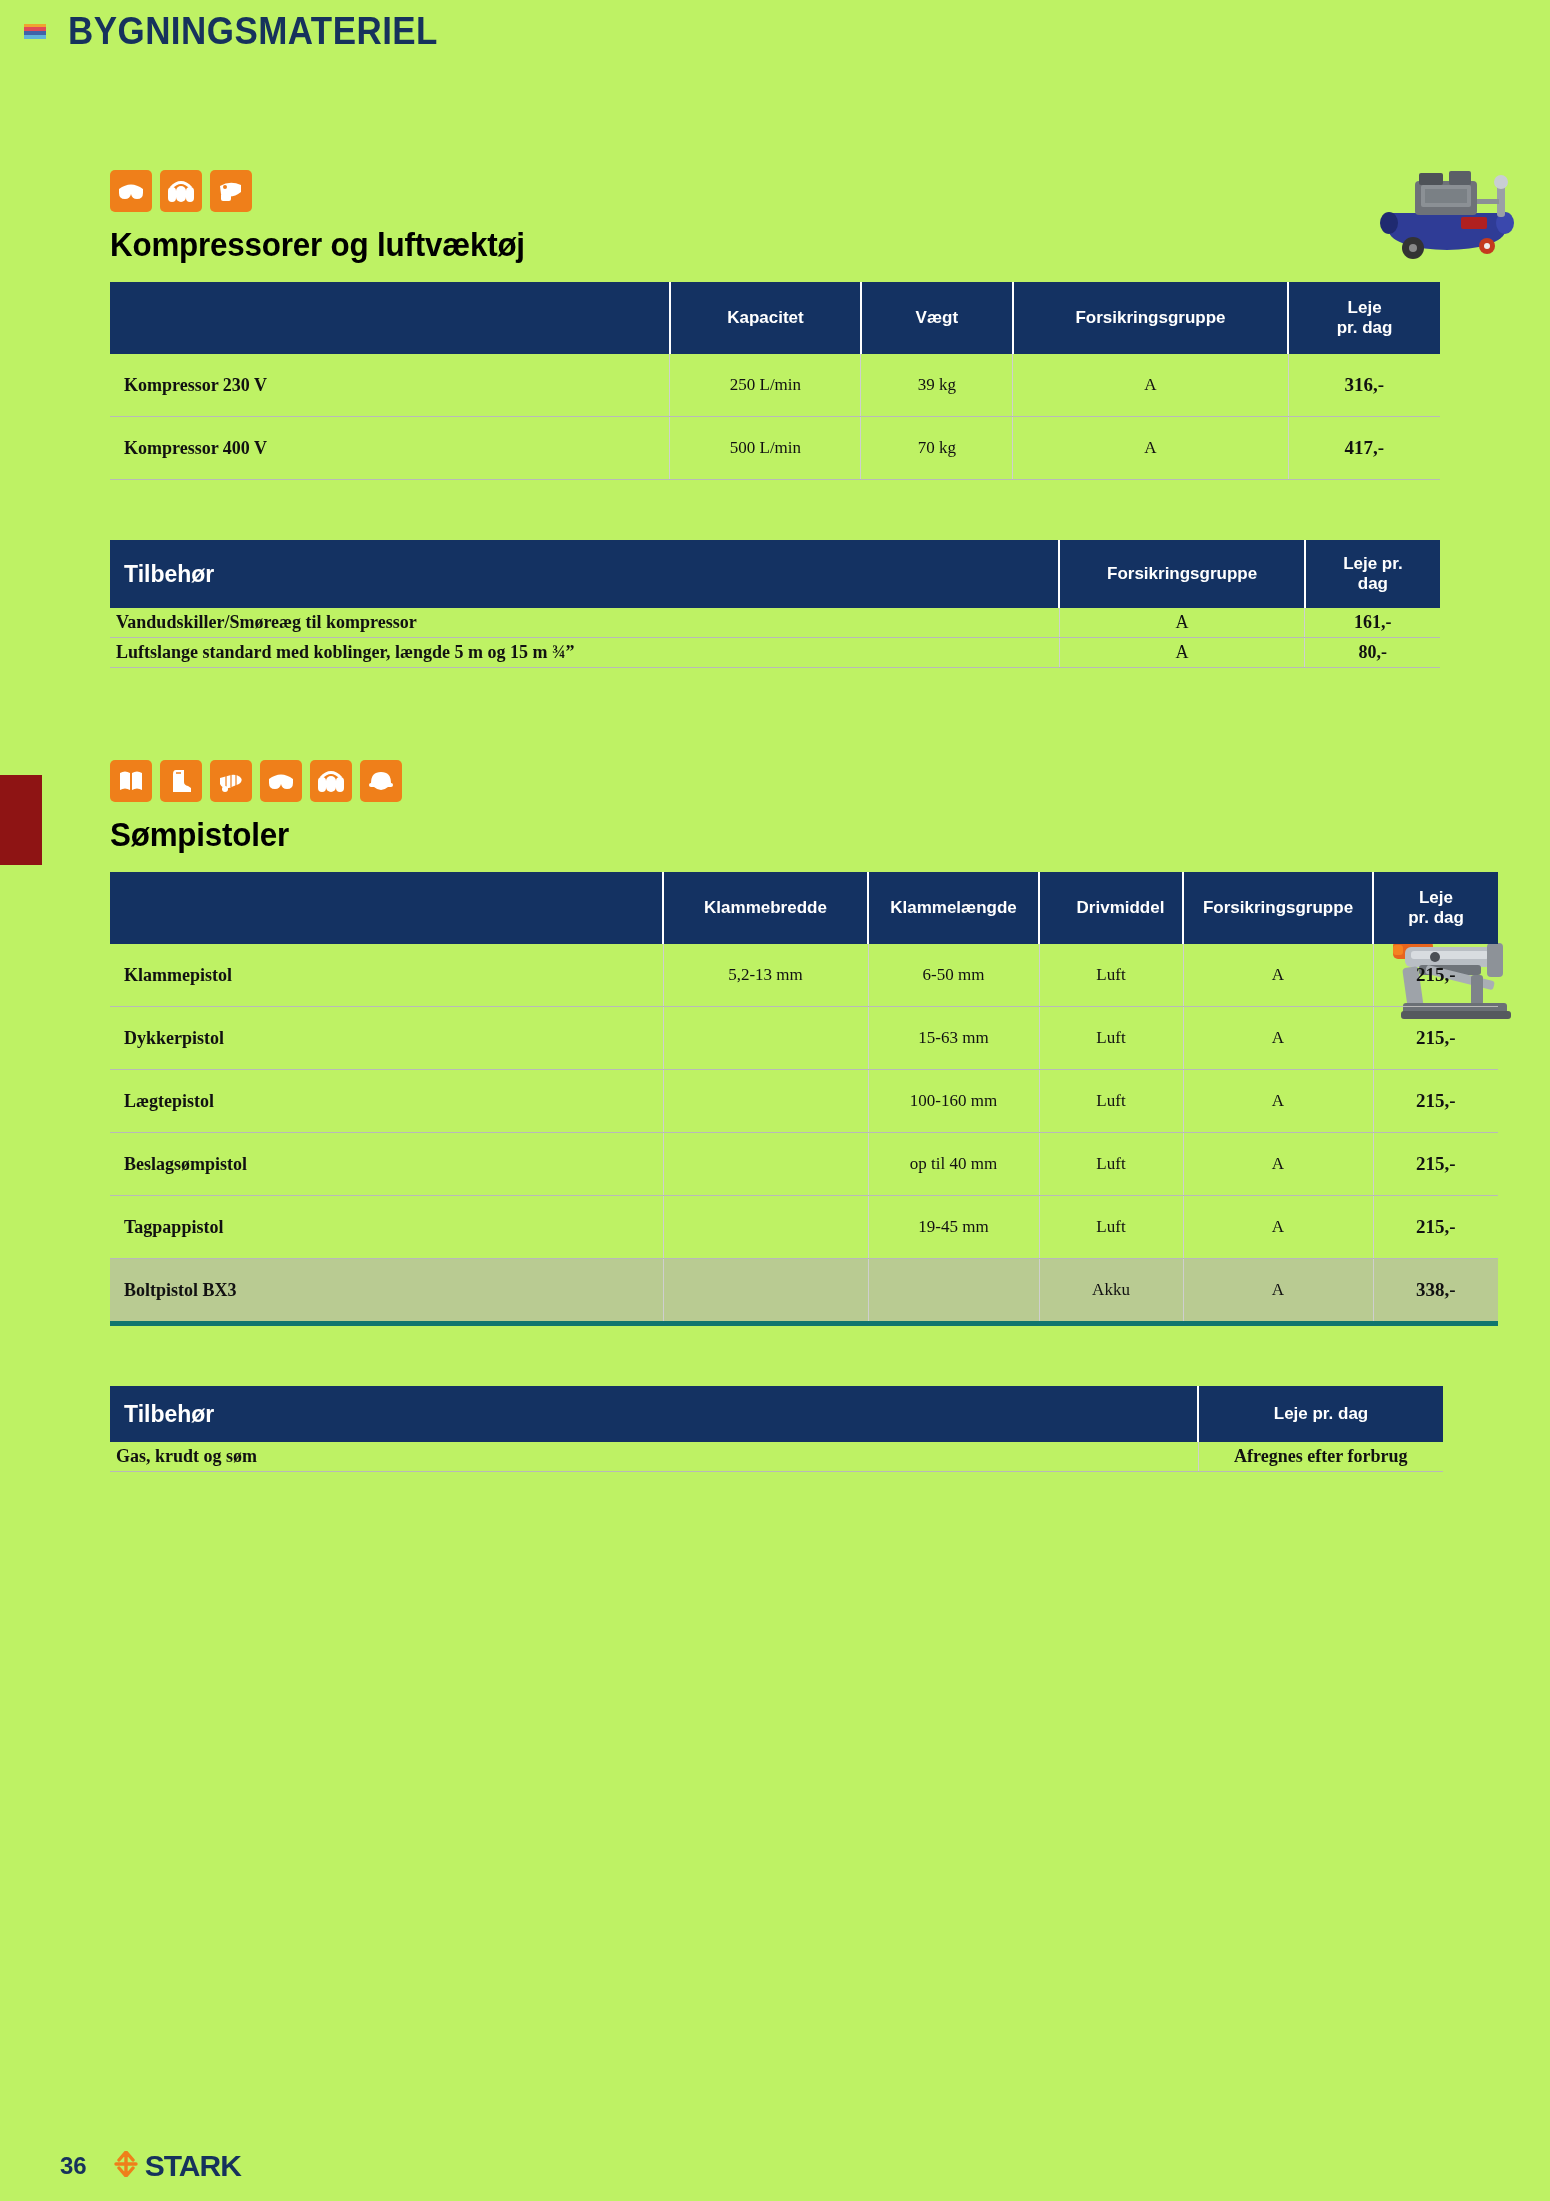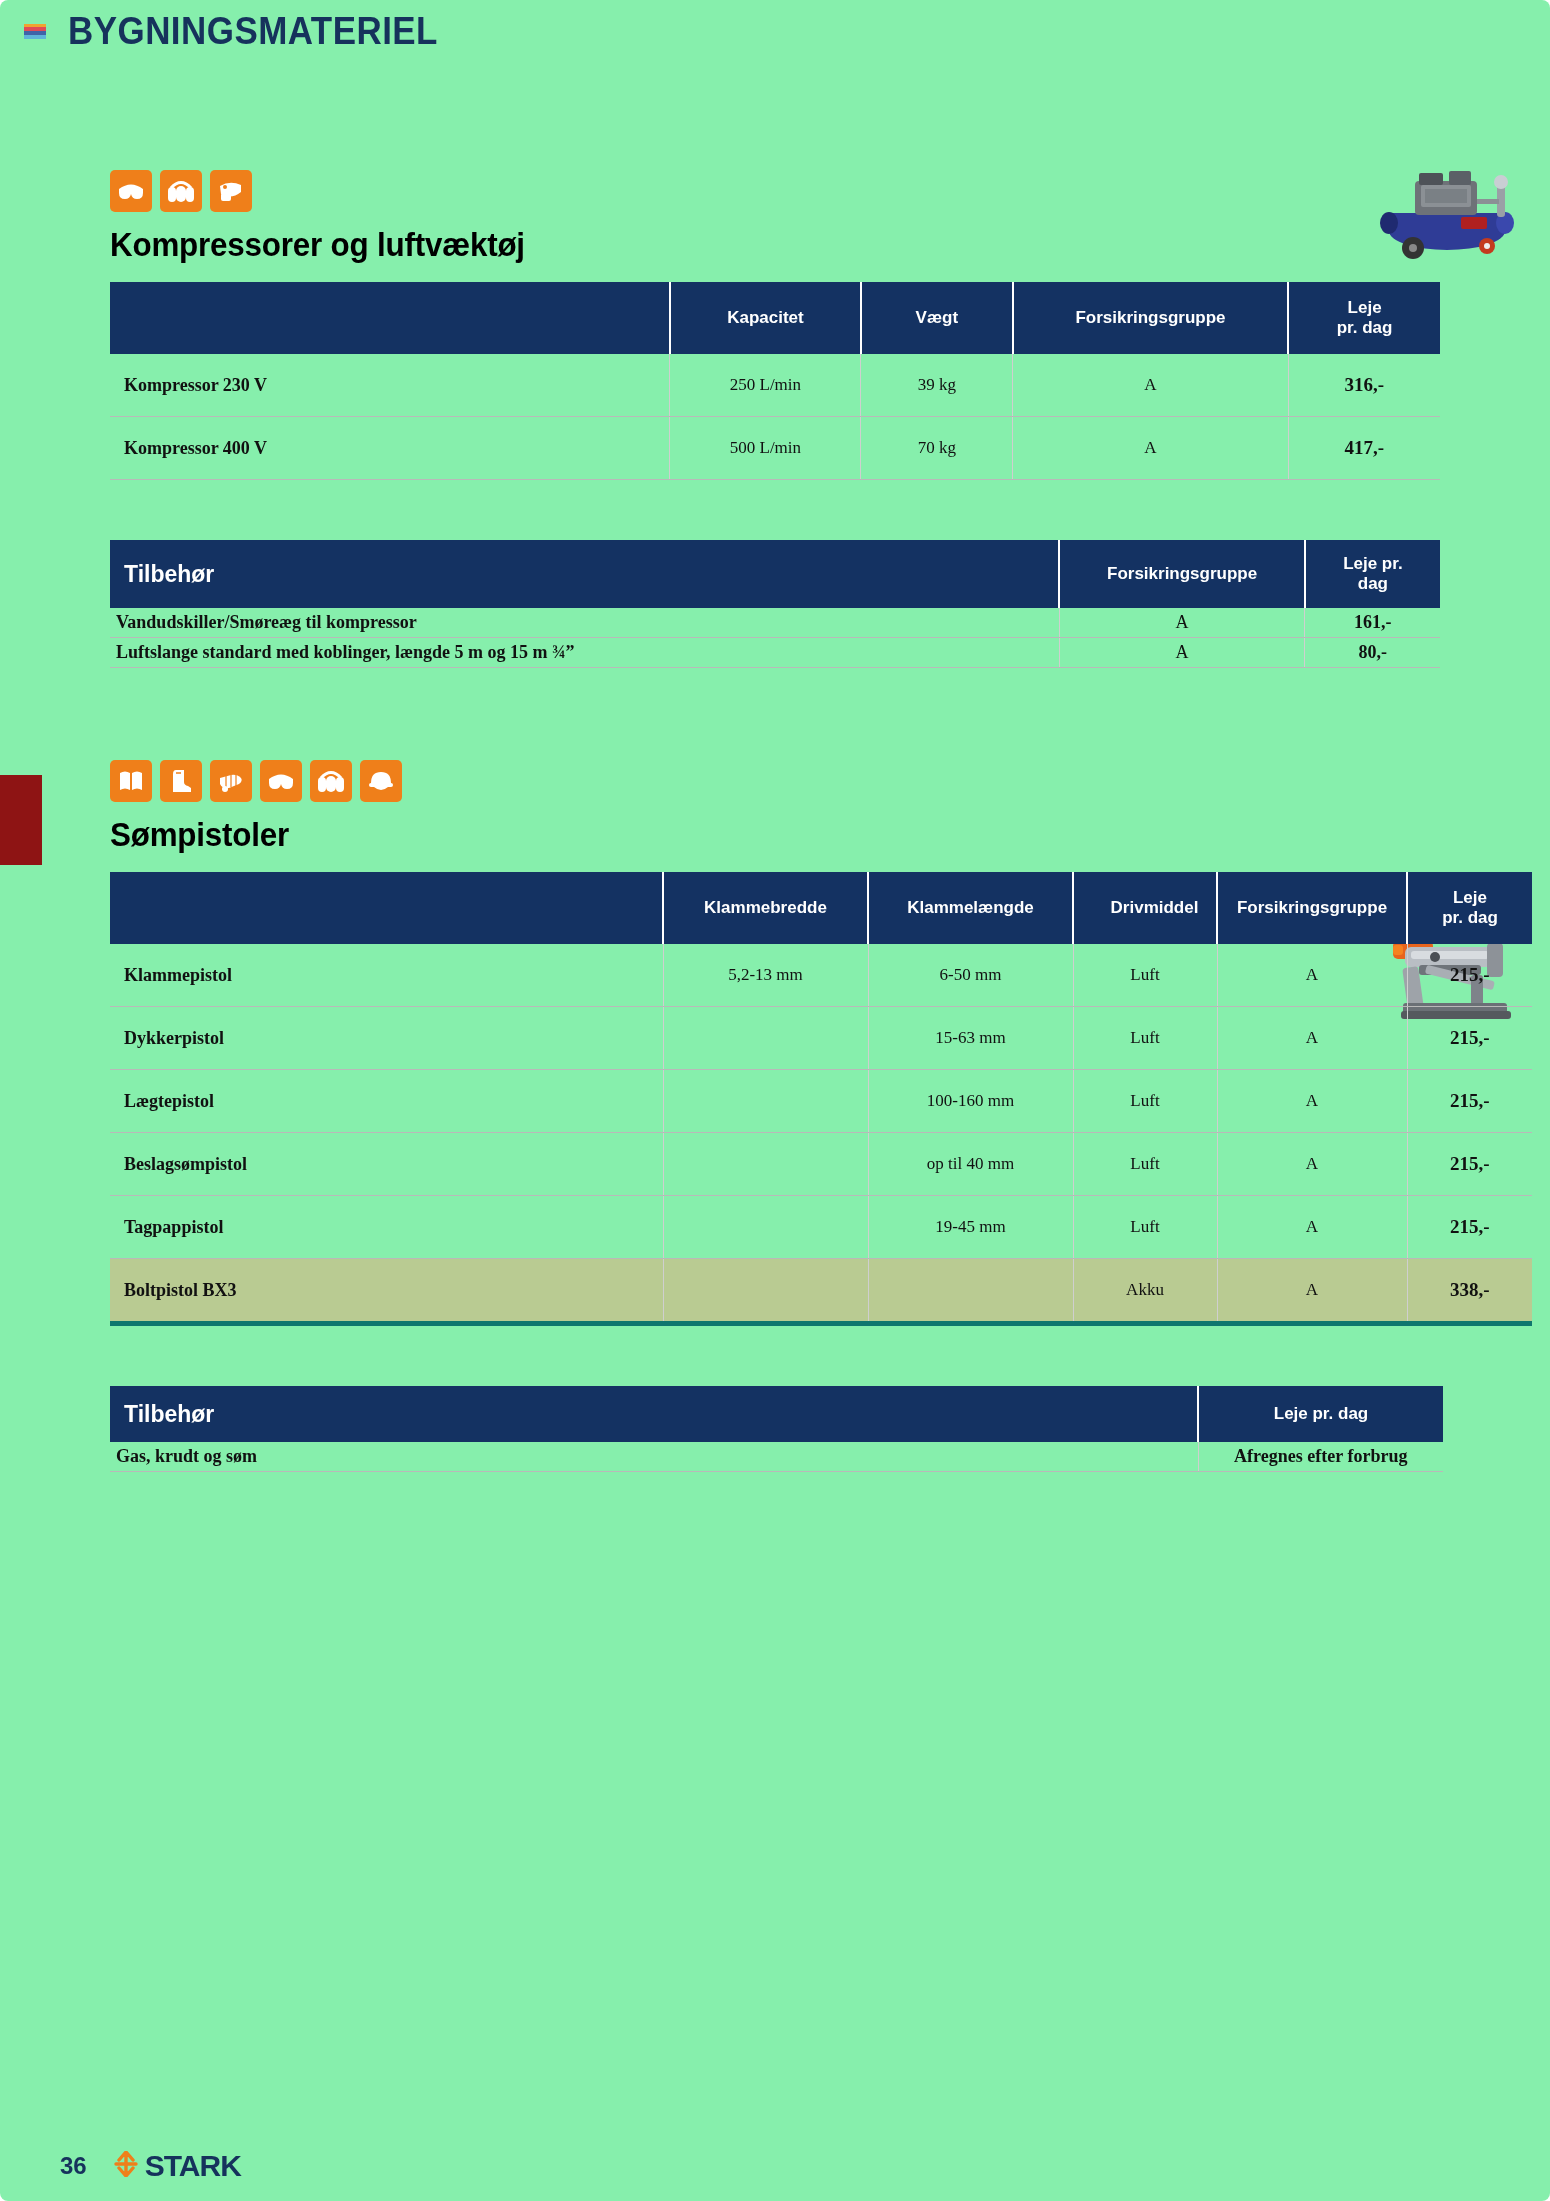--- a/index.html
+++ b/index.html
@@ -6,23 +6,22 @@
   html, body {
     width: 1550px;
     height: 2201px;
     background: #ffffff;
     font-family: "Liberation Sans", sans-serif;
   }
   .page {
     position: relative;
     width: 1550px;
     height: 2201px;
-    background: #86efac;
+    background: #bef264;
     overflow: hidden;
-    border-radius: 8px;
   }
 
   
   .top-header {
     position: absolute;
     left: 0; top: 0;
     width: 1550px;
     height: 62px;
     display: flex;
     align-items: center;
@@ -367,21 +366,21 @@
         </span>
       </div>
 
       <div class="group-heading">Sømpistoler</div>
 
       <table>
         <thead>
           <tr>
             <th class="blank tall" style="width:553px;"></th>
             <th class="tall" style="width:205px;">Klammebredde</th>
-            <th class="tall" style="width:205px;">Klammelængde</th>
+            <th class="tall" style="width:171px;">Klammelængde</th>
             <th class="tall" style="width:144px;padding-left:25px;">Drivmiddel</th>
             <th class="tall" style="width:190px;">Forsikringsgruppe</th>
             <th class="tall" style="width:125px;">
               <span>Leje</span><br>
               <span>pr. dag</span>
             </th>
           </tr>
         </thead>
         <tbody>
           <tr>

